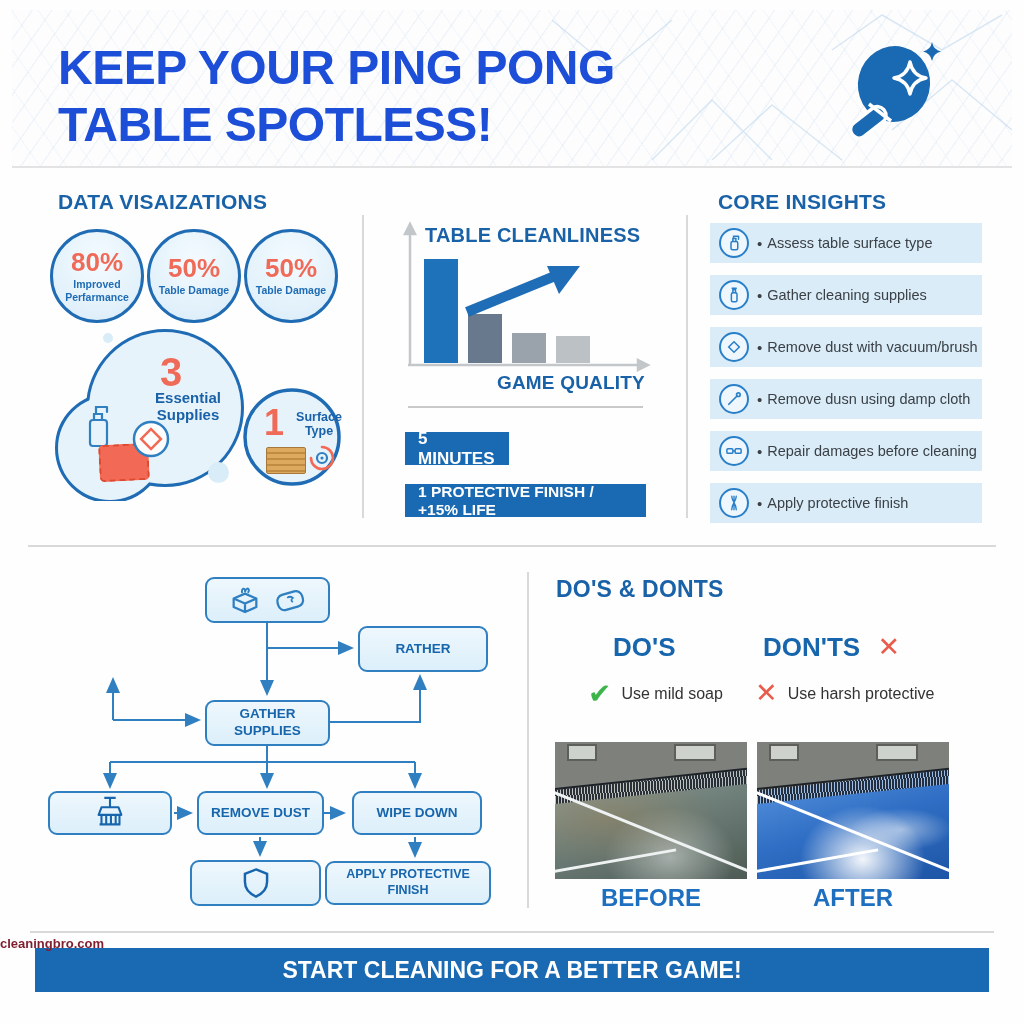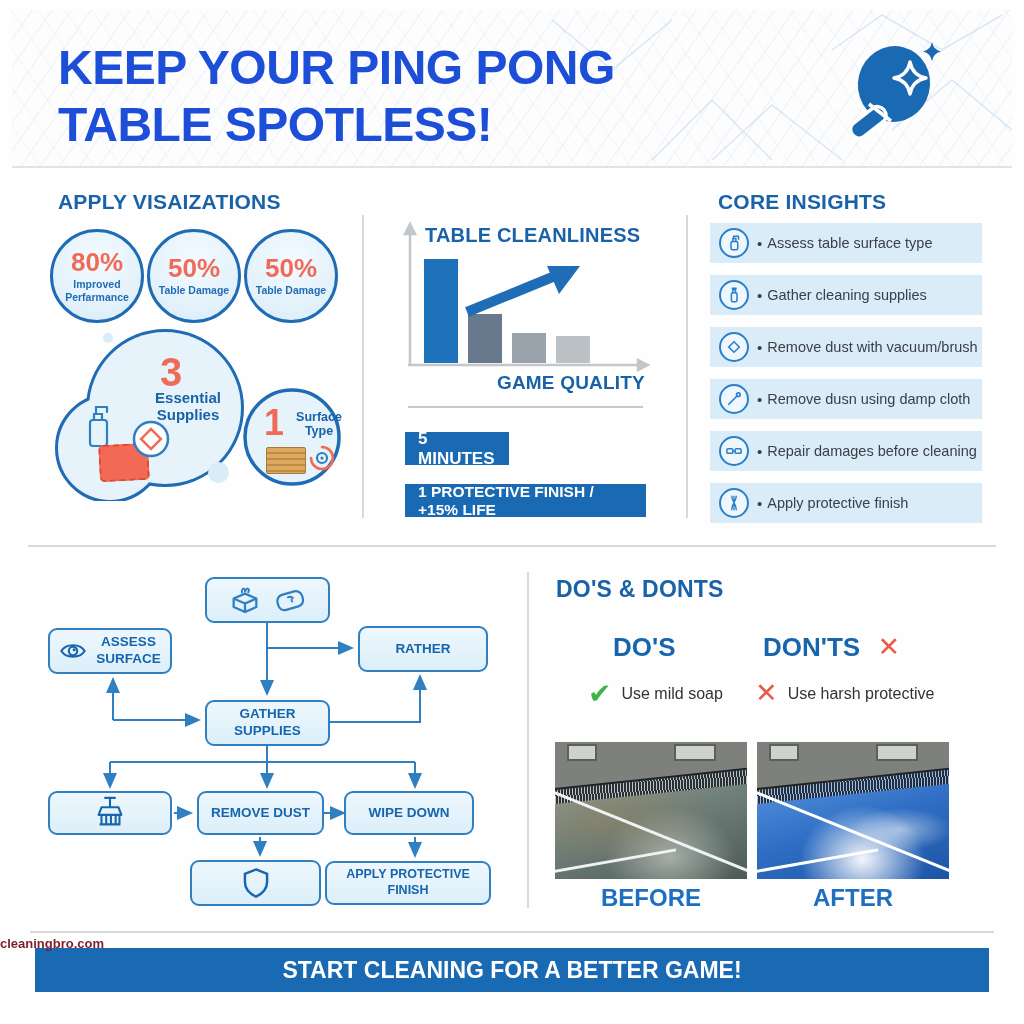--- a/index.html
+++ b/index.html
@@ -98,21 +98,21 @@
   <div class="paddle">
     <svg width="104" height="112" viewBox="0 0 104 112">
       <ellipse cx="52" cy="46" rx="36" ry="38" fill="#1a6ab3" transform="rotate(14 52 46)"></ellipse>
       <rect x="6" y="76" width="40" height="17" rx="8" fill="#1a6ab3" stroke="#fff" stroke-width="3.5" transform="rotate(-38 26 84)"></rect>
       <path d="M27,66 L49,83" stroke="#fff" stroke-width="3.5"></path>
       <path d="M68 24 Q70.5 37.5 84 40 Q70.5 42.5 68 56 Q65.5 42.5 52 40 Q65.5 37.5 68 24 Z" fill="none" stroke="#fff" stroke-width="3.5" stroke-linejoin="round"></path>
       <path d="M90 4 Q91.5 12 99 13.5 Q91.5 15 90 23 Q88.5 15 81 13.5 Q88.5 12 90 4 Z" fill="#1a6ab3"></path>
     </svg>
   </div>
 
-  <div class="h2" style="left:58px;top:190px;font-size:21px;">APPLY VISAIZATIONS</div>
+  <div class="h2" style="left:58px;top:190px;font-size:21px;">DATA VISAIZATIONS</div>
 
   <div class="stat-circle" style="left:50px;">
     <div class="stat-value">80%</div>
     <div class="stat-label">Improved Perfarmance</div>
   </div>
   <div class="stat-circle" style="left:147px;">
     <div class="stat-value">50%</div>
     <div class="stat-label">Table Damage</div>
   </div>
   <div class="stat-circle" style="left:244px;">
@@ -284,30 +284,20 @@
           </svg>
         </span>
       <span>
           <svg width="36" height="34" viewBox="0 0 24 24" fill="none" stroke="#2f7fc1" stroke-width="1.6">
             <rect x="3" y="7" width="18" height="11" rx="4.5" transform="rotate(-16 12 12)"></rect>
             <path d="M10,10.5 q2,-1.5 4,0 q-2,1.5 0,3" stroke-width="1.3"></path>
           </svg>
         </span>
     </div>
 
-    <div class="fbox" style="left:48px;top:68px;width:124px;height:46px;">
-      <span>
-          <svg width="28" height="22" viewBox="0 0 24 18" fill="none" stroke="#1766ad" stroke-width="1.8">
-            <path d="M2,9 C6,2.5 18,2.5 22,9 C18,15.5 6,15.5 2,9 Z"></path>
-            <circle cx="12" cy="9" r="3.6"></circle>
-            <circle cx="13" cy="8" r="1.3" fill="#1766ad" stroke="none"></circle>
-          </svg>
-        </span>
-      <span style="width:66px;">ASSESS SURFACE</span>
-    </div>
 
     <div class="fbox" style="left:358px;top:66px;width:130px;height:46px;">
       <span>RATHER</span>
     </div>
 
     <div class="fbox" style="left:205px;top:140px;width:125px;height:46px;">
       <span style="width:80px;">GATHER SUPPLIES</span>
     </div>
 
     <div class="fbox" style="left:48px;top:231px;width:124px;height:44px;">
@@ -317,21 +307,21 @@
             <path d="M13,13 H31 L34,21 H10 Z"></path>
             <path d="M13,21 V31 M18,21 V31 M23,21 V31 M28,21 V31 M32,21 V31 M11,31 H33"></path>
           </svg>
         </span>
     </div>
 
     <div class="fbox" style="left:197px;top:231px;width:127px;height:44px;text-align:center;">
       <span>REMOVE DUST</span>
     </div>
 
-    <div class="fbox" style="left:344px;top:231px;width:130px;height:44px;">
+    <div class="fbox" style="left:352px;top:231px;width:130px;height:44px;">
       <span>WIPE DOWN</span>
     </div>
 
     <div class="fbox" style="left:190px;top:300px;width:131px;height:46px;">
       <span>
           <svg width="30" height="32" viewBox="0 0 24 26" fill="none" stroke="#1766ad" stroke-width="2">
             <path d="M12,2 L21,5.5 V12 C21,18.5 16.5,22 12,24 C7.5,22 3,18.5 3,12 V5.5 Z"></path>
           </svg>
         </span>
     </div>

